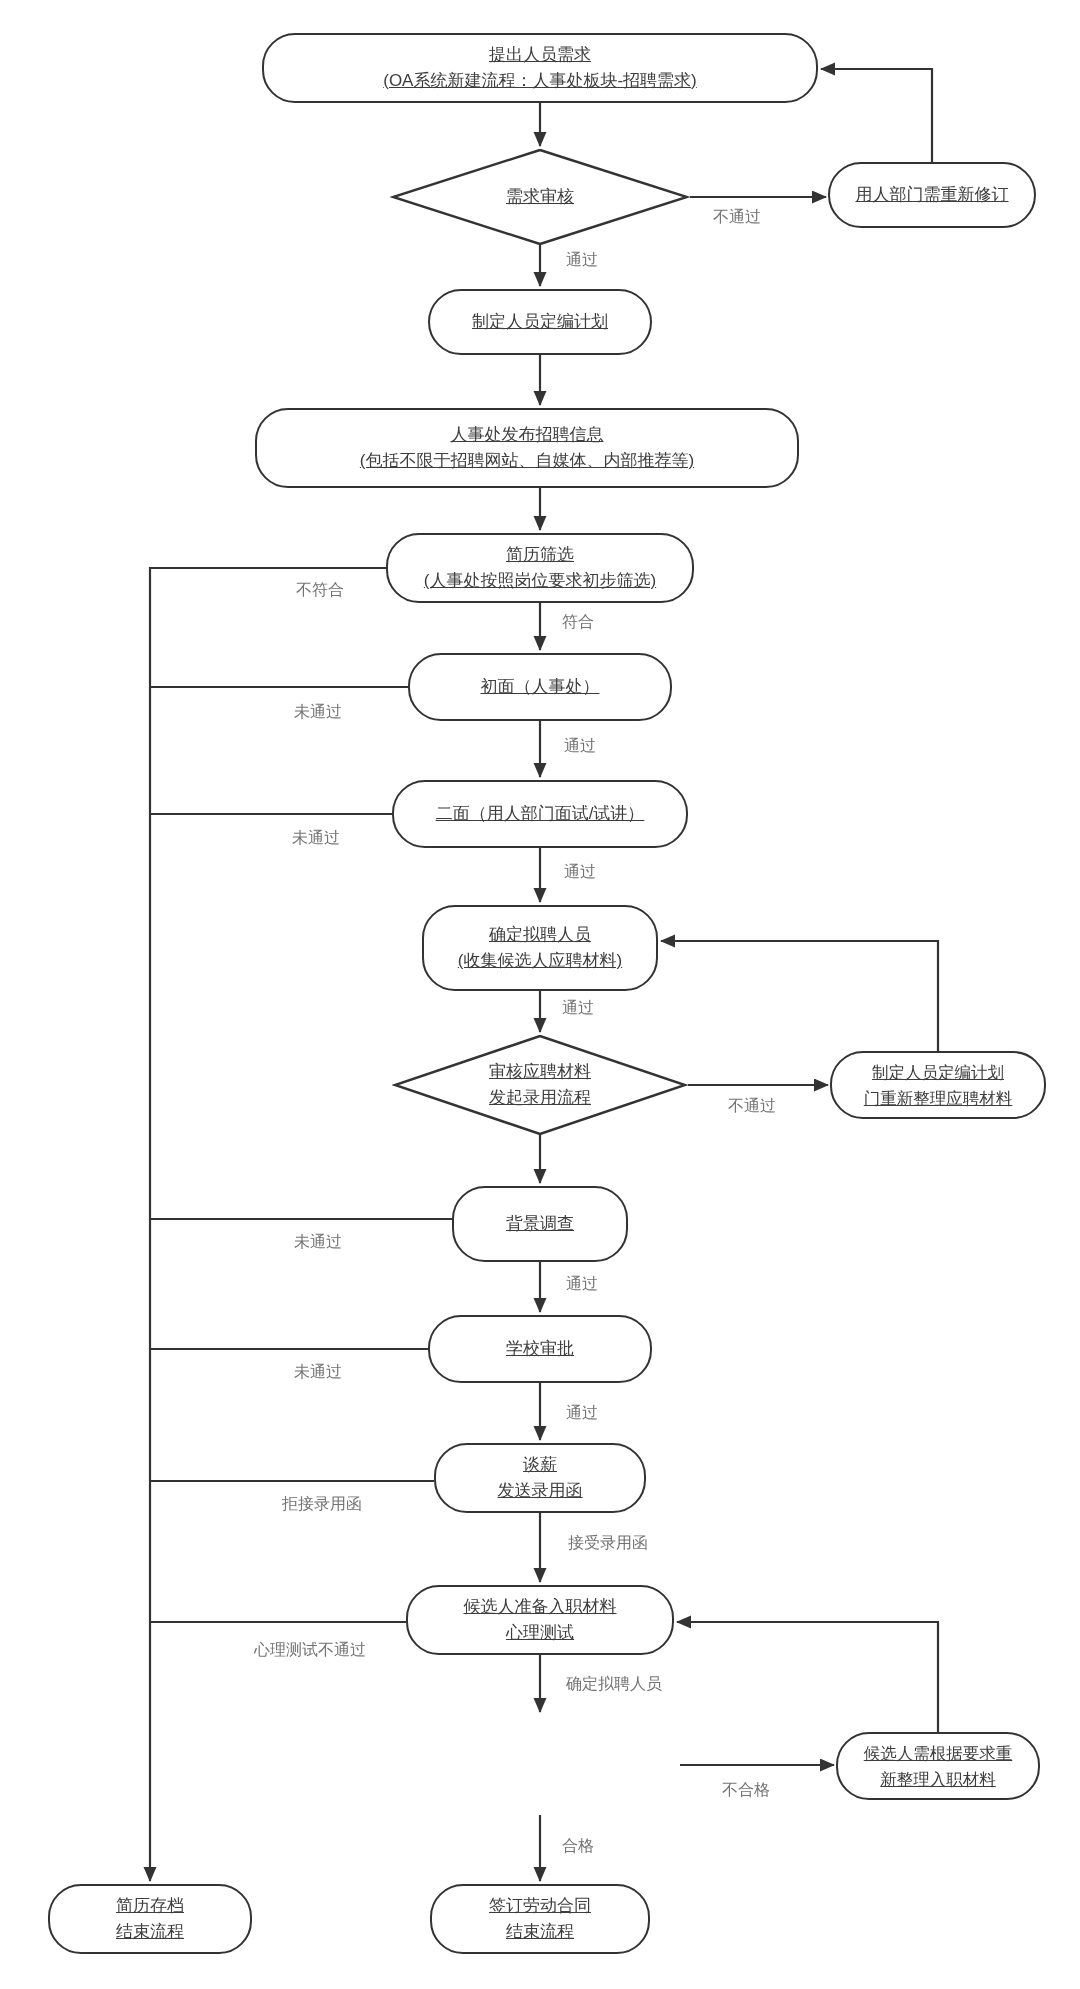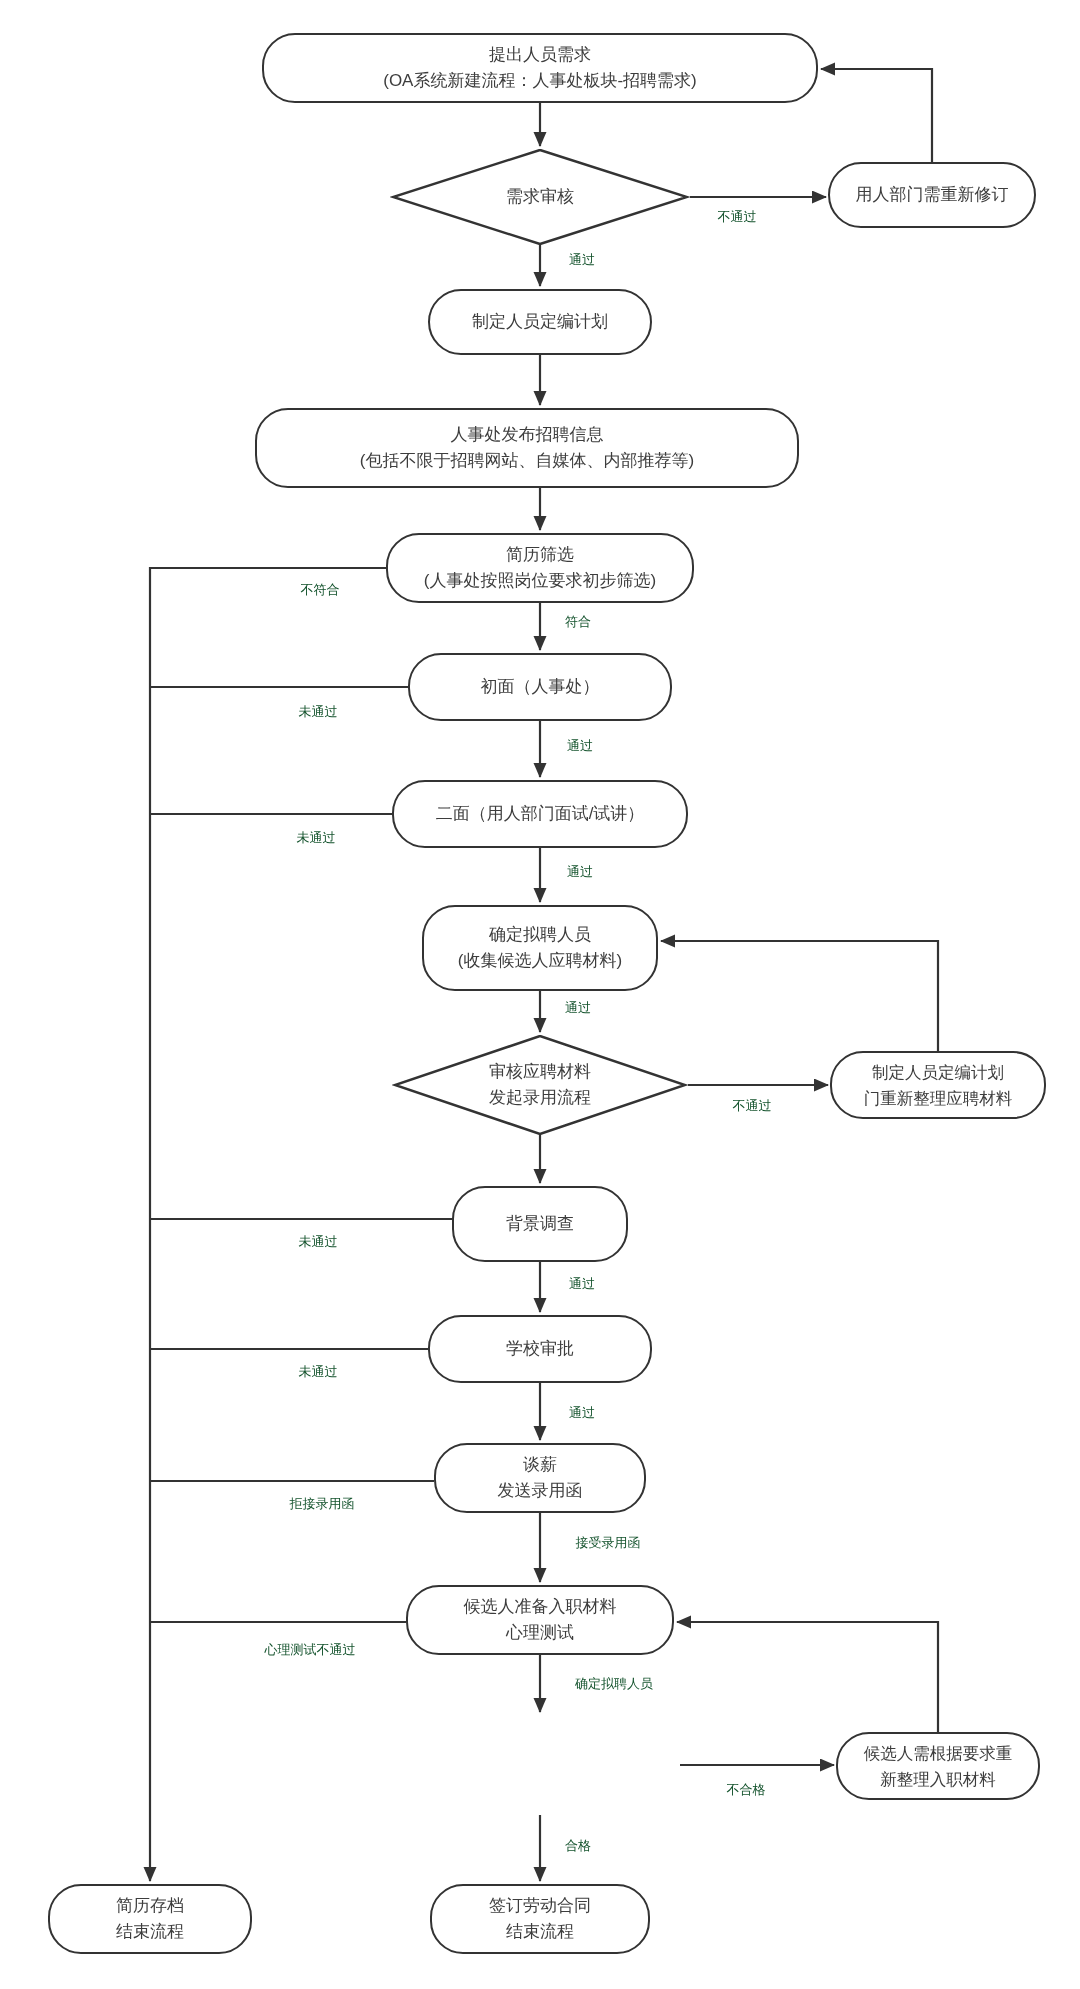--- a/index.html
+++ b/index.html
@@ -10,30 +10,31 @@
     font-family:"Liberation Sans","DejaVu Sans",sans-serif;
     overflow:hidden;
   }
   .wires{position:absolute;left:0;top:0;z-index:0;}
   .node{
     position:absolute;z-index:2;box-sizing:border-box;
     background:#ffffff;border:2.5px solid #333333;border-radius:33px;
     display:flex;flex-direction:column;align-items:center;justify-content:center;
     text-align:center;color:#3d3d3d;font-size:17px;line-height:26px;
     white-space:nowrap;
+    text-decoration:underline;
   }
   .diamond{
     background:transparent;border:none;border-radius:0;
   }
   .diamond .dshape{position:absolute;left:0;top:0;width:100%;height:100%;}
   .diamond .dshape polygon{fill:#ffffff;stroke:#333333;stroke-width:2.5;vector-effect:non-scaling-stroke;}
   .dtext{position:relative;z-index:1;display:flex;flex-direction:column;align-items:center;justify-content:center;}
   .elabel{
     position:absolute;z-index:3;transform:translate(-50%,-50%);
-    color:#14532d;font-size:13px;line-height:20px;white-space:nowrap;
+    color:#737373;font-size:16px;line-height:20px;white-space:nowrap;
   }
 </style>
 </head>
 <body>
 
 <div class="canvas">
 
   <svg class="wires" width="1080" height="1989" viewBox="0 0 1080 1989">
     <defs>
       <marker id="arr" markerUnits="userSpaceOnUse" markerWidth="16" markerHeight="14" refX="14" refY="6.5" orient="auto">

